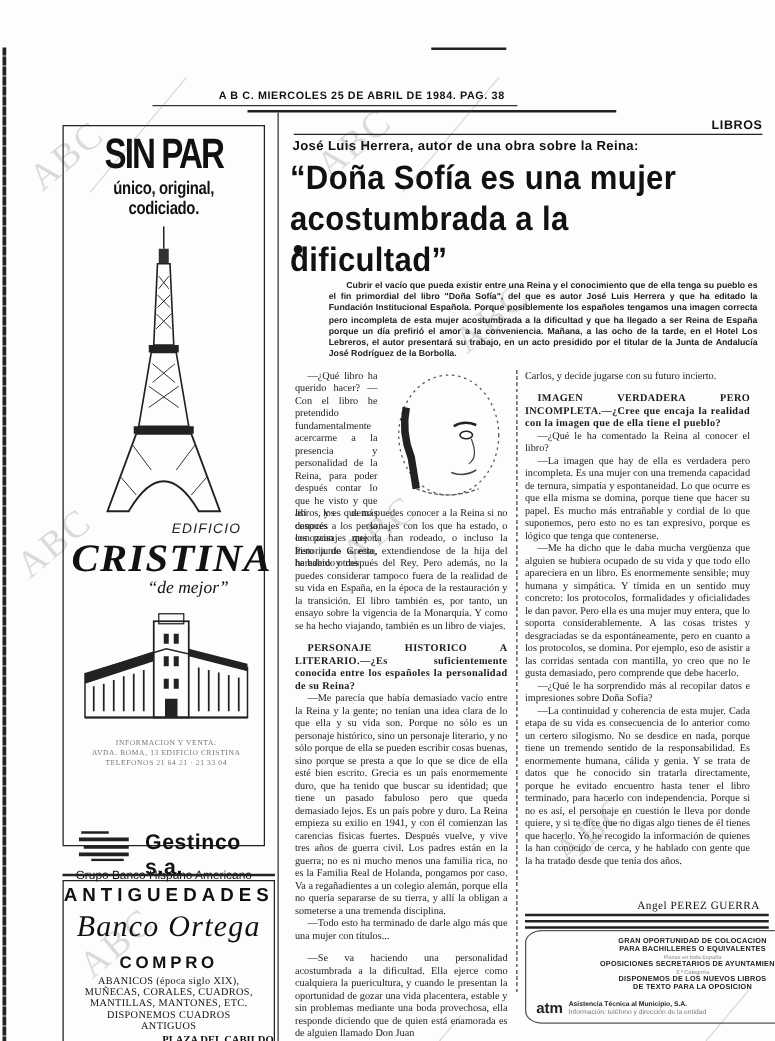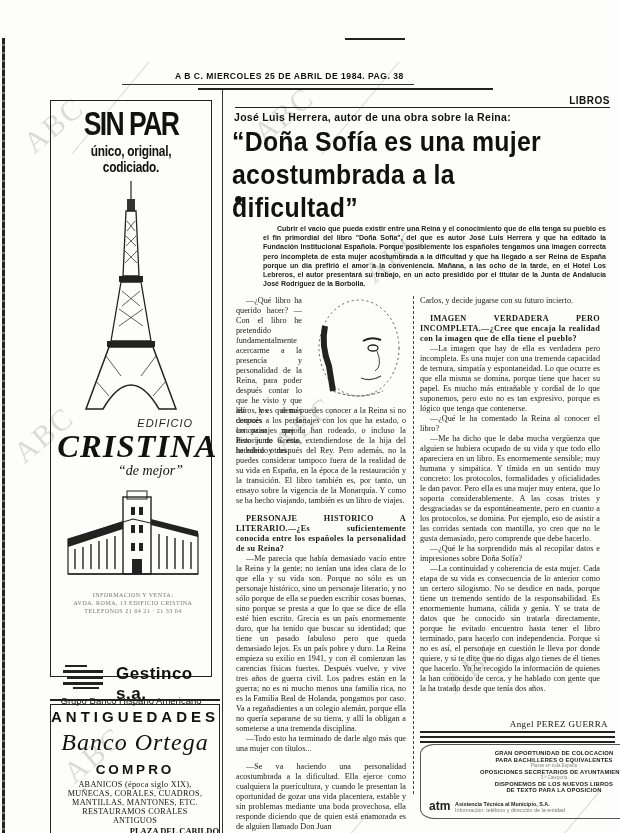--- a/index.html
+++ b/index.html
@@ -147,21 +147,21 @@
 
   <div class="antig-top"></div>
   <div class="ad-antig">
     <div class="antig-title">ANTIGUEDADES</div>
     <div class="lola">Banco Ortega</div>
     <div class="compro">COMPRO</div>
     <div class="compro-list">
       <div>ABANICOS (época siglo XIX),</div>
       <div>MUÑECAS, CORALES, CUADROS,</div>
       <div>MANTILLAS, MANTONES, ETC.</div>
-      <div>RESTAURAMOS CORALES</div>
+      <div>DISPONEMOS CUADROS</div>
       <div>ANTIGUOS</div>
     </div>
     <div class="plaza">PLAZA DEL CABILDO</div>
     <div class="tel">Teléfono 21 93 71 · Sevilla</div>
   </div>
 
   <div class="col-divider"></div>
   <div class="section-tag">LIBROS</div>
   <div class="section-rule"></div>
   <div class="kicker">José Luis Herrera, autor de una obra sobre la Reina:</div>
@@ -189,22 +189,22 @@
     <p class="gap caps">PERSONAJE HISTORICO A LITERARIO.—¿Es suficientemente conocida entre los españoles la personalidad de su Reina?</p>
     <p>—Me parecía que había demasiado vacío entre la Reina y la gente; no tenían una idea clara de lo que ella y su vida son. Porque no sólo es un personaje histórico, sino un personaje literario, y no sólo porque de ella se pueden escribir cosas buenas, sino porque se presta a que lo que se dice de ella esté bien escrito. Grecia es un país enormemente duro, que ha tenido que buscar su identidad; que tiene un pasado fabuloso pero que queda demasiado lejos. Es un país pobre y duro. La Reina empieza su exilio en 1941, y con él comienzan las carencias físicas fuertes. Después vuelve, y vive tres años de guerra civil. Los padres están en la guerra; no es ni mucho menos una familia rica, no es la Familia Real de Holanda, pongamos por caso. Va a regañadientes a un colegio alemán, porque ella no quería separarse de su tierra, y allí la obligan a someterse a una tremenda disciplina.</p>
     <p>—Todo esto ha terminado de darle algo más que una mujer con títulos...</p>
     <p class="gap">—Se va haciendo una personalidad acostumbrada a la dificultad. Ella ejerce como cualquiera la puericultura, y cuando le presentan la oportunidad de gozar una vida placentera, estable y sin problemas mediante una boda provechosa, ella responde diciendo que de quien está enamorada es de alguien llamado Don Juan</p>
   </div>
 
   <div class="col-mid-divider"></div>
   <div class="col col-b">
     <p style="text-indent:0">Carlos, y decide jugarse con su futuro incierto.</p>
     <p class="gap caps">IMAGEN VERDADERA PERO INCOMPLETA.—¿Cree que encaja la realidad con la imagen que de ella tiene el pueblo?</p>
+    <p>—¿Qué le ha comentado la Reina al conocer el libro?</p>
     <p>—La imagen que hay de ella es verdadera pero incompleta. Es una mujer con una tremenda capacidad de ternura, simpatía y espontaneidad. Lo que ocurre es que ella misma se domina, porque tiene que hacer su papel. Es mucho más entrañable y cordial de lo que suponemos, pero esto no es tan expresivo, porque es lógico que tenga que contenerse.</p>
-    <p>—¿Qué le ha comentado la Reina al conocer el libro?</p>
     <p>—Me ha dicho que le daba mucha vergüenza que alguien se hubiera ocupado de su vida y que todo ello apareciera en un libro. Es enormemente sensible; muy humana y simpática. Y tímida en un sentido muy concreto: los protocolos, formalidades y oficialidades le dan pavor. Pero ella es una mujer muy entera, que lo soporta considerablemente. A las cosas tristes y desgraciadas se da espontáneamente, pero en cuanto a los protocolos, se domina. Por ejemplo, eso de asistir a las corridas sentada con mantilla, yo creo que no le gusta demasiado, pero comprende que debe hacerlo.</p>
     <p>—¿Qué le ha sorprendido más al recopilar datos e impresiones sobre Doña Sofía?</p>
     <p>—La continuidad y coherencia de esta mujer. Cada etapa de su vida es consecuencia de lo anterior como un certero silogismo. No se desdice en nada, porque tiene un tremendo sentido de la responsabilidad. Es enormemente humana, cálida y genia. Y se trata de datos que he conocido sin tratarla directamente, porque he evitado encuentro hasta tener el libro terminado, para hacerlo con independencia. Porque si no es así, el personaje en cuestión le lleva por donde quiere, y si te dice que no digas algo tienes de él tienes que hacerlo. Yo he recogido la información de quienes la han conocido de cerca, y he hablado con gente que la ha tratado desde que tenía dos años.</p>
   </div>
   <div class="signature">Angel PEREZ GUERRA</div>
 
   <div class="ad-rules">
       <div></div>
       <div></div>
       <div></div>

